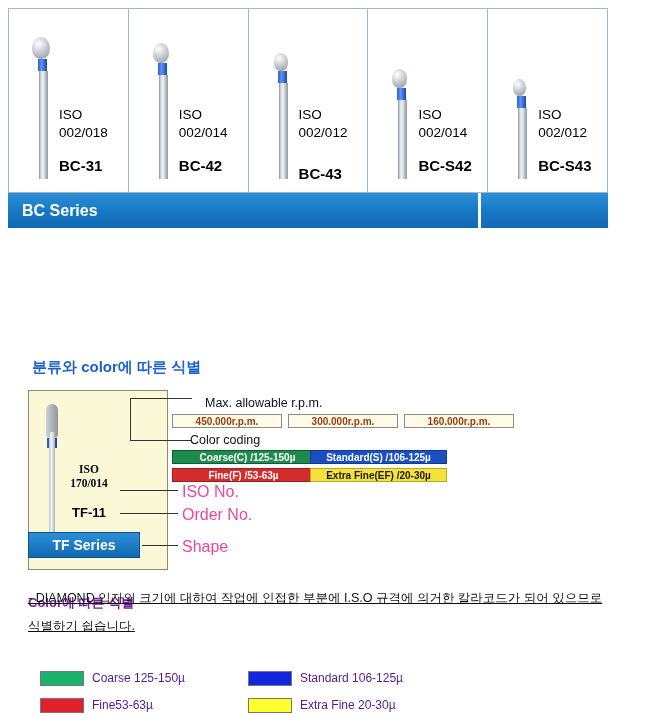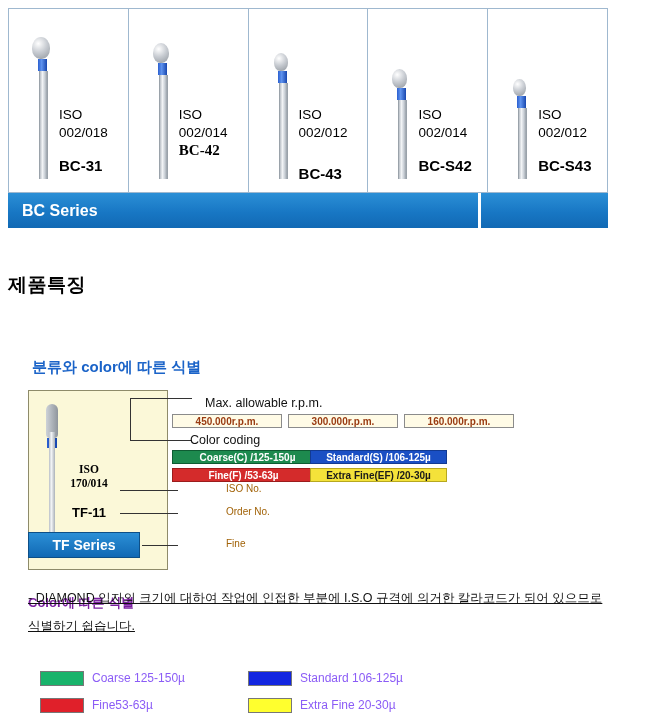--- a/index.html
+++ b/index.html
@@ -209,23 +209,22 @@
     background: #333;
     height: 1px;
   }
   .leadv {
     position: absolute;
     background: #333;
     width: 1px;
   }
   .callout {
     position: absolute;
-    font-size: 10px;
-    color: #a16207;
-    margin-left: 44px;
+    font-size: 16px;
+    color: #ec4899;
   }
 
   .rpm-label {
     position: absolute;
     left: 190px;
     top: 396px;
     font-size: 12.5px;
     color: #111;
     margin-left: 15px;
   }
@@ -280,21 +279,21 @@
     border: 1px solid #777;
     box-sizing: border-box;
   }
   .sw-coarse   { background: #19b36b; }
   .sw-standard { background: #1226e0; }
   .sw-fine     { background: #e0202a; }
   .sw-ef       { background: #ffff2e; }
   .legend-text {
     position: absolute;
     font-size: 12px;
-    color: #8b5cf6;
+    color: #4c1d95;
     text-align: center;
   }
 </style>
 </head>
 <body>
 
 <div id="page">
 
   <div class="bc-strip">
 
@@ -310,21 +309,21 @@
     </div>
 
     <div class="bc-cell">
       <div class="bur">
         <div class="head" style="width:16px;height:20px;top:34px;left:2px;"></div>
         <div class="band" style="top:54px;"></div>
         <div class="shank" style="top:66px;height:104px;"></div>
       </div>
       <div class="bc-iso" style="left:50px;top:98px;">ISO</div>
       <div class="bc-iso" style="left:50px;top:116px;">002/014</div>
-      <div class="bc-code" style="left:50px;top:133px;font-family:Liberation Serif, serif;">BC-42</div>
+      <div class="bc-code" style="left:50px;top:148px;">BC-42</div>
     </div>
 
     <div class="bc-cell">
       <div class="bur">
         <div class="head" style="width:14px;height:18px;top:44px;left:3px;"></div>
         <div class="band" style="top:62px;"></div>
         <div class="shank" style="top:74px;height:96px;"></div>
       </div>
       <div class="bc-iso" style="left:50px;top:98px;">ISO</div>
       <div class="bc-iso" style="left:50px;top:116px;">002/012</div>
@@ -350,21 +349,20 @@
       </div>
       <div class="bc-iso" style="left:50px;top:98px;">ISO</div>
       <div class="bc-iso" style="left:50px;top:116px;">002/012</div>
       <div class="bc-code" style="left:50px;top:148px;">BC-S43</div>
     </div>
   </div>
 
   <div class="bc-banner">BC Series</div>
   <div class="bc-banner-right"></div>
 
-  <div class="section-title">제품특징</div>
 
   <div class="diagram-title">분류와 color에 따른 식별</div>
 
   <div class="diag-box"></div>
 
   <div class="diag-bur">
     <div class="d-head"></div>
     <div class="d-band"></div>
     <div class="d-shank"></div>
   </div>
@@ -380,21 +378,21 @@
 
   <div class="lead" style="left:130px; top:398px; width:62px;"></div>
   <div class="leadv" style="left:130px; top:398px; height:42px;"></div>
   <div class="lead" style="left:130px; top:440px; width:62px;"></div>
   <div class="lead" style="left:120px; top:490px; width:58px;"></div>
   <div class="lead" style="left:120px; top:513px; width:58px;"></div>
   <div class="lead" style="left:142px; top:545px; width:36px;"></div>
 
   <div class="callout" style="left:182px; top:483px;">ISO No.</div>
   <div class="callout" style="left:182px; top:506px;">Order No.</div>
-  <div class="callout" style="left:182px; top:538px;">Fine</div>
+  <div class="callout" style="left:182px; top:538px;">Shape</div>
 
   <div class="rpm-label">Max. allowable r.p.m.</div>
   <div class="chip chip-rpm" style="left:172px; top:414px; width:110px;">450.000r.p.m.</div>
   <div class="chip chip-rpm" style="left:288px; top:414px; width:110px;">300.000r.p.m.</div>
   <div class="chip chip-rpm" style="left:404px; top:414px; width:110px;">160.000r.p.m.</div>
 
   <div class="cc-label">Color coding</div>
   <div class="chip chip-coarse" style="left:172px; top:450px; width:151px;">Coarse(C) /125-150µ</div>
   <div class="chip chip-standard" style="left:310px; top:450px; width:137px;">Standard(S) /106-125µ</div>
   <div class="chip chip-fine" style="left:172px; top:468px; width:143px;">Fine(F) /53-63µ</div>

